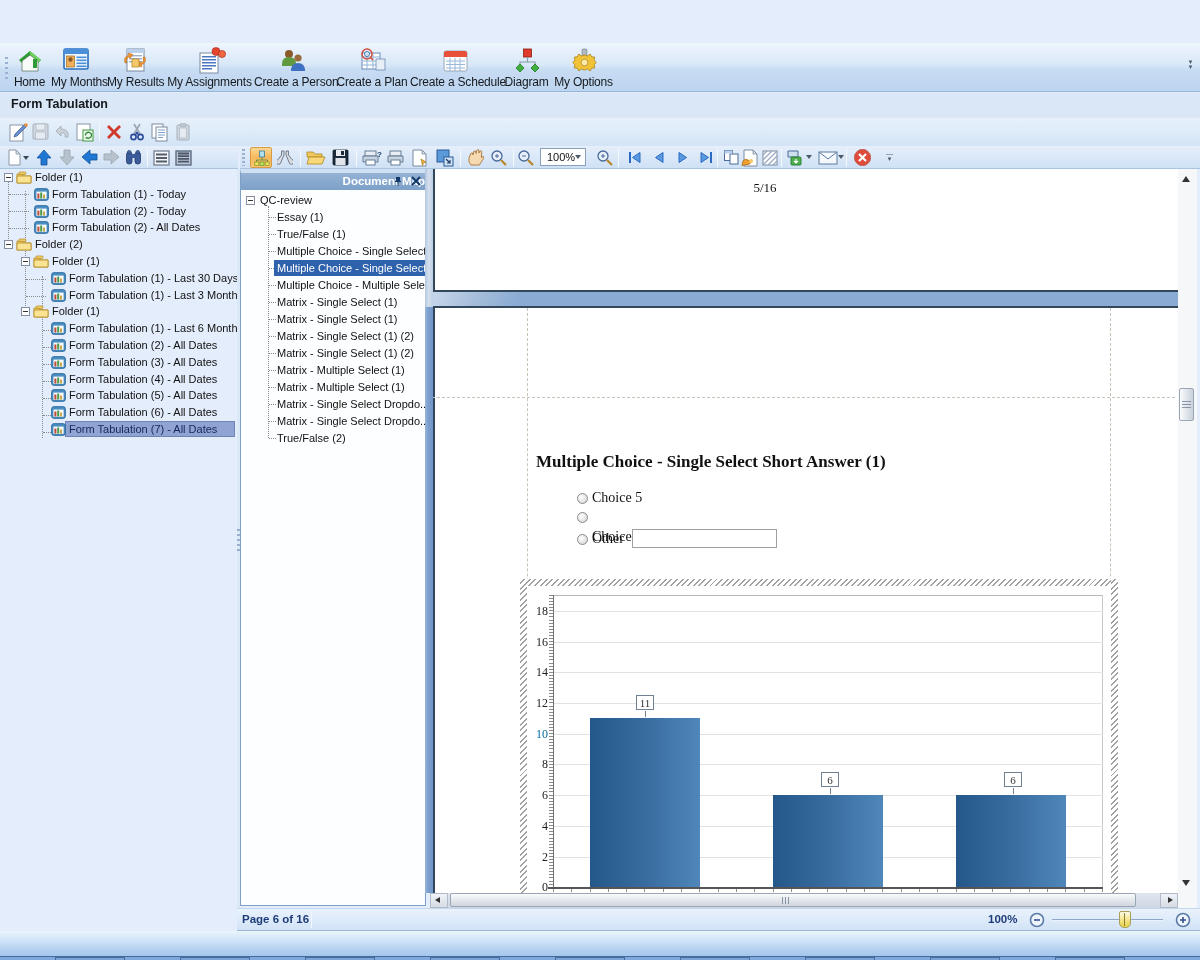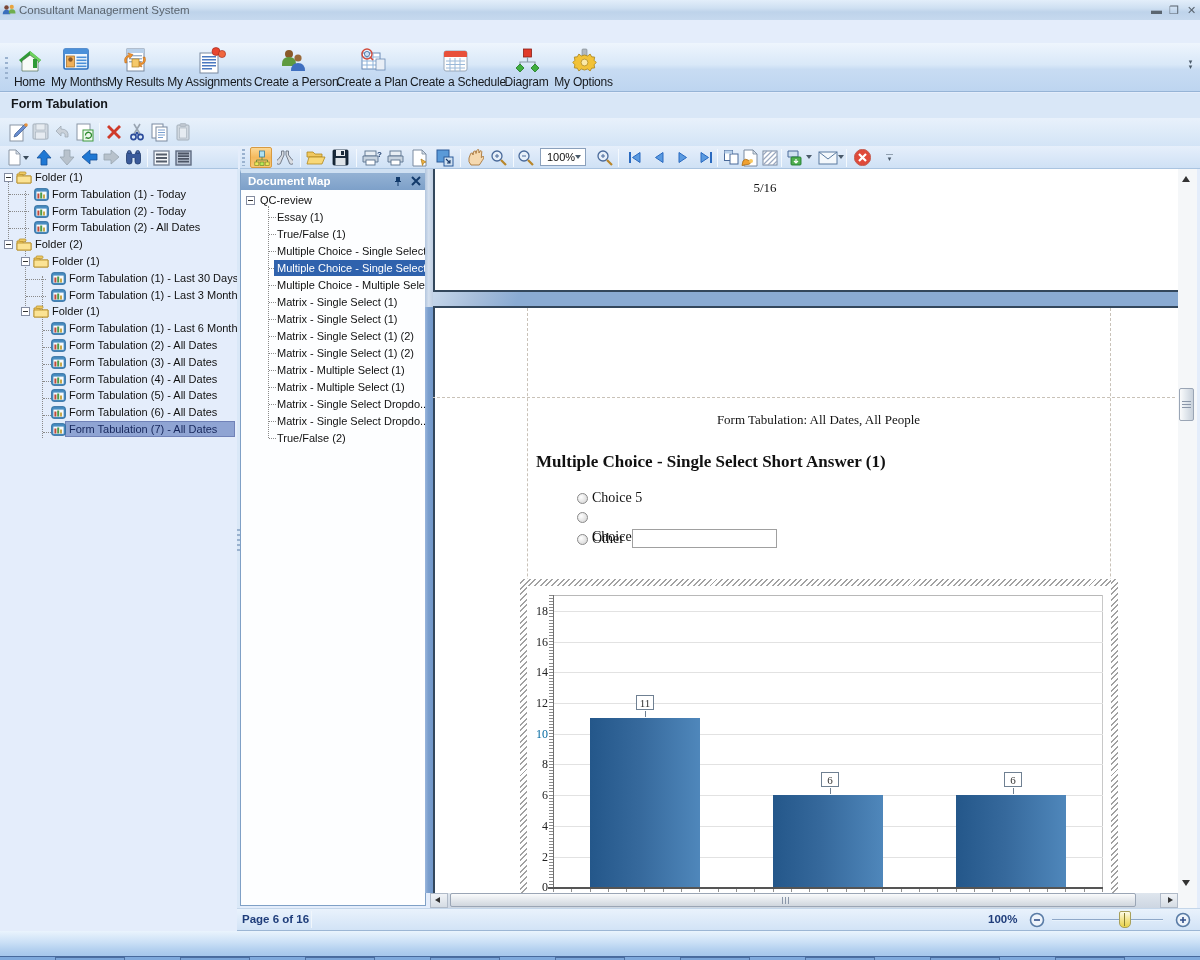--- a/index.html
+++ b/index.html
@@ -50,21 +50,21 @@
 .tsel { background:#8fa4d3; border:1px solid #7082b8; color:#12254f; }
 
 
 #splitter { left:237px; top:169px; width:3px; height:739px; background:#dae8f7; }
 
 
 #docmap { left:240px; top:169px; width:186px; height:737px; overflow:hidden; background:#fdfeff;
   border:1px solid #7fa0c6; border-top:4px solid #cfe0f2; }
 #dmhead { position:absolute; left:0px; top:0px; width:184px; height:17px;
   background:linear-gradient(180deg,#94b2d4 0%,#7da0c9 100%); color:#fff;
-  font-size:11.5px; font-weight:bold; padding:2px 0 1px 7px; }
+  font-size:11.5px; font-weight:bold; padding:2px 0 1px 7px;text-align:right; }
 .dmrow { position:absolute; font-size:11px; color:#111; white-space:nowrap; }
 .dmsel { background:#2f62ad; color:#fff; }
 
 
 #viewer { left:430px; top:169px; width:748px; height:739px; background:#eef2f6; overflow:hidden; }
 .serif { font-family:"Liberation Serif", serif; }
 
 
 #vscroll { left:1178px; top:169px; width:19px; height:739px; background:#f5f7f9; }
 #hscroll { position:absolute; left:0px; top:724px; width:748px; height:15px;
@@ -76,32 +76,20 @@
   border-top:1px solid #c4d6ea; border-bottom:1px solid #9cb6d4; }
 
 #bottomframe { left:0; top:931px; width:1200px; height:25px;
   background:linear-gradient(180deg,#eaf4fd 0%,#cbe0f6 45%,#b3d0ef 75%,#a5c6ec 100%); }
 #taskbar { left:0; top:956px; width:1200px; height:4px; background:#7fa9dc; border-top:1px solid #47699c; }
 </style>
 </head>
 <body>
 <div id="screen">
 
-  <div id="titlebar" class="abs">
-    <svg class="abs" style="left:2px;top:4px" width="15" height="12" viewBox="0 0 20 15">
-      <circle cx="6" cy="4" r="3" fill="#7a4636"></circle>
-        <path d="M1 13 q0-6 5-6 q5 0 5 6 z" fill="#3a6ebc"></path>
-      <circle cx="13" cy="3.4" r="2.8" fill="#e8a33d"></circle>
-        <path d="M9 12 q0-6 4.5-5.5 q4.5 0 4.5 5.5 z" fill="#6fae4e"></path>
-    </svg>
-    <span id="title-text" class="abs">Consultant Managerment System</span>
-    <span class="winbtn abs" style="left:1151px;">▬</span>
-    <span class="winbtn abs" style="left:1169px;">❐</span>
-    <span class="winbtn abs" style="left:1187px;">✕</span>
-  </div>
 
 
   <div id="bigtoolbar" class="abs">
     <div class="abs" style="left:5px;top:14px;width:3px;height:22px;background:repeating-linear-gradient(180deg,#9ab2cf 0 2px,transparent 2px 5px);"></div>
     <div class="tb-btn" style="left:10px;width:39px;">
       <svg width="28" height="28" viewBox="0 0 28 28">
         <path d="M3 13 L14 4 L25 13 L22 16 L14 9.5 L6 16 Z" fill="#2f9b37"></path>
         <path d="M14 4 L25 13 L22 16 L14 9.5 Z" fill="#6fd35f"></path>
         <path d="M6 14 L14 8 L22 14 L22 24 L6 24 Z" fill="#f8fbf8" stroke="#3a5b3a" stroke-width="0.6"></path>
         <rect x="17" y="12" width="4" height="9" fill="#2f9b37"></rect>
@@ -607,21 +595,20 @@
     <div class="abs serif" style="left:300px;top:11px;width:70px;text-align:center;font-size:13px;color:#111">5/16</div>
 
     <div class="abs" style="left:3px;top:123px;width:745px;height:14px;background:linear-gradient(115deg,#c6d7eb 0px,#a7bedb 40px,#8aabd3 80px,#8aabd3 100%);"></div>
 
     <div class="abs" style="left:3px;top:137px;width:745px;height:602px;background:#fff;border-left:2px solid #33475c;border-top:2px solid #33475c;"></div>
     <div id="page6" class="abs" style="left:2px;top:139px;width:746px;height:599px;overflow:hidden;">
 
       <div class="abs" style="left:95px;top:0;width:1px;height:599px;border-left:1px dashed #c9c2b8;"></div>
       <div class="abs" style="left:678px;top:0;width:1px;height:599px;border-left:1px dashed #c9c2b8;"></div>
       <div class="abs" style="left:0;top:89px;width:743px;height:1px;border-top:1px dashed #c9c2b8;"></div>
-      <div class="abs serif" style="left:95px;top:104px;width:583px;text-align:center;font-size:13px;color:#111">Form Tabulation: All Dates, All People</div>
       <div class="abs serif" style="left:104px;top:144px;font-size:17px;font-weight:bold;color:#111">Multiple Choice - Single Select Short Answer (1)</div>
 
       <div class="abs" style="left:145px;top:154px;"></div>
     <div class="abs" style="left:88px;top:271px;width:598px;height:7px;background:repeating-linear-gradient(135deg,#ffffff 0 2.6px,#a2a2a2 2.6px 4px);"></div>
         <div class="abs" style="left:88px;top:271px;width:7px;height:328px;background:repeating-linear-gradient(135deg,#ffffff 0 2.6px,#a2a2a2 2.6px 4px);"></div>
         <div class="abs" style="left:679px;top:271px;width:7px;height:328px;background:repeating-linear-gradient(135deg,#ffffff 0 2.6px,#a2a2a2 2.6px 4px);"></div>
         <div class="abs" style="left:95px;top:278px;width:584px;height:321px;background:#fff;"></div>
         <div class="abs" style="left:121px;top:287px;width:550px;height:1px;background:#b8b8b8;"></div>
         <div class="abs" style="left:670px;top:287px;width:1px;height:293px;background:#c8c8c8;"></div>
         <div class="abs" style="left:122px;top:303px;width:549px;height:1px;background:#e2e2e2;"></div>

